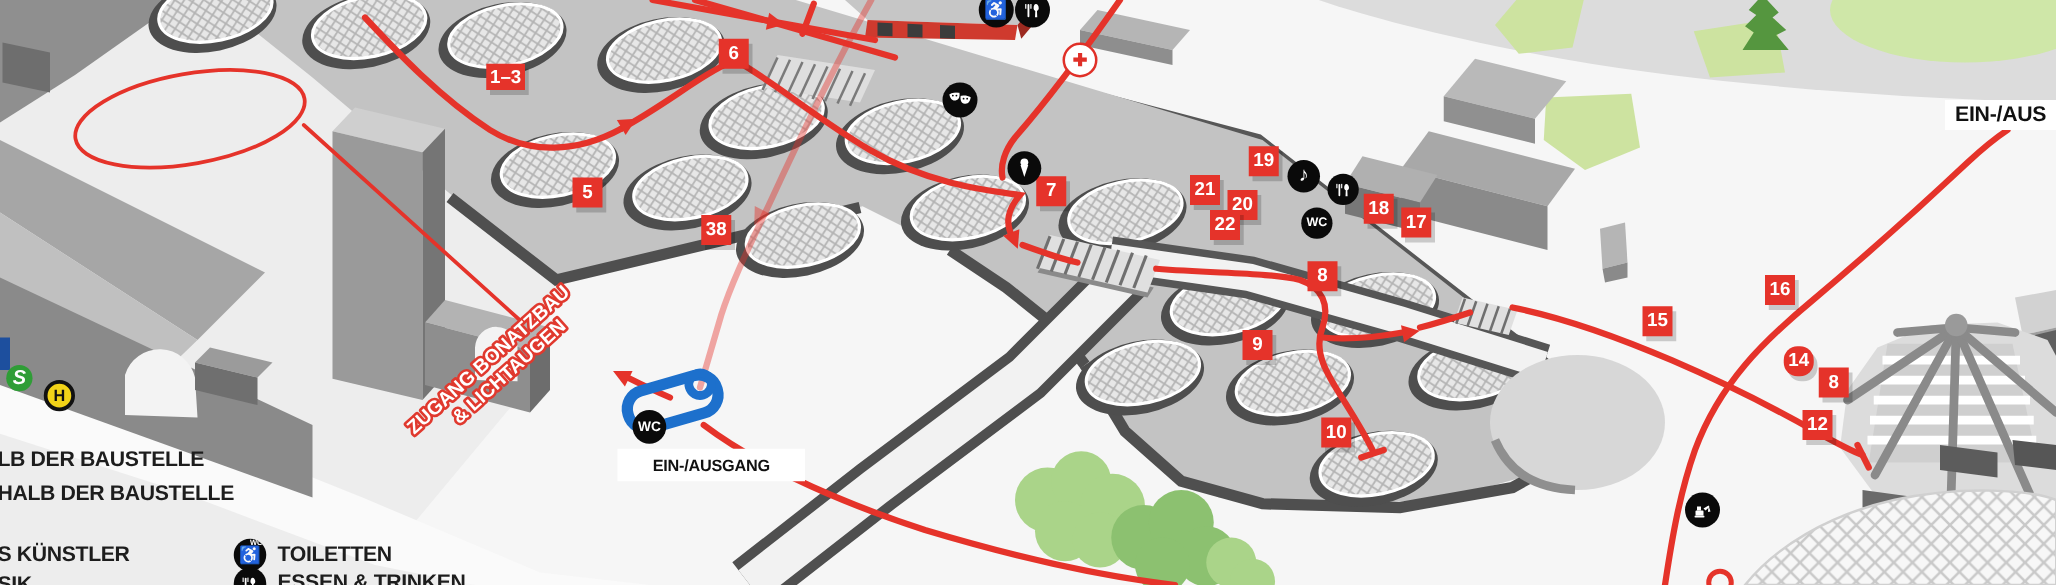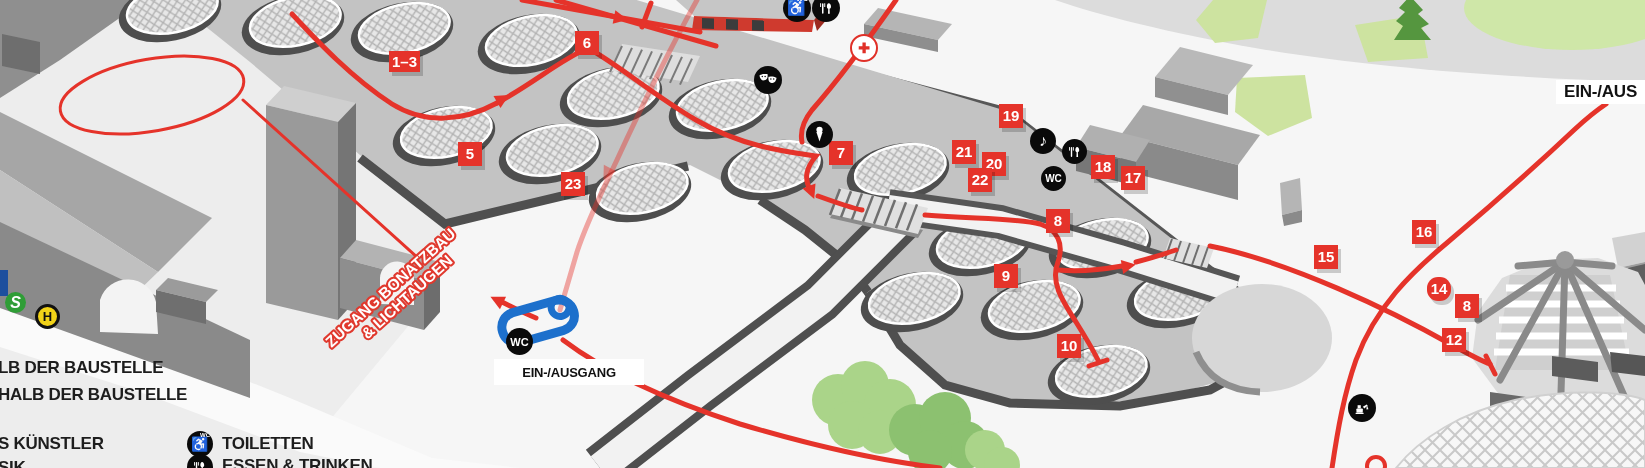--- a/index.html
+++ b/index.html
@@ -324,33 +324,33 @@
 
   <g transform="translate(398,296) rotate(-42)">
     <text x="0" y="-6" text-anchor="middle" font-family="Liberation Sans, sans-serif" font-size="15.5" font-weight="bold" fill="#ffffff" stroke="#e0392e" stroke-width="4.2" paint-order="stroke" stroke-linejoin="round">ZUGANG BONATZBAU</text>
     <text x="6" y="12" text-anchor="middle" font-family="Liberation Sans, sans-serif" font-size="15.5" font-weight="bold" fill="#ffffff" stroke="#e0392e" stroke-width="4.2" paint-order="stroke" stroke-linejoin="round">&amp; LICHTAUGEN</text>
   </g>
 </svg>
 
 <div class="marker" style="left:389px;top:51px;height:21px;line-height:21px;">1–3</div>
 <div class="marker" style="left:458px;top:142px;">5</div>
 <div class="marker" style="left:575px;top:31px;">6</div>
-<div class="marker" style="left:561px;top:172px;">23</div>
+<div class="marker" style="left:561px;top:172px;">38</div>
 <div class="marker" style="left:829px;top:141px;">7</div>
 <div class="marker" style="left:1046px;top:209px;">8</div>
 <div class="marker" style="left:994px;top:264px;">9</div>
 <div class="marker" style="left:1057px;top:334px;">10</div>
 <div class="marker" style="left:1442px;top:328px;">12</div>
 <div class="marker" style="left:1455px;top:294px;">8</div>
 <div class="marker" style="left:1427px;top:277px;border-radius:11px;">14</div>
 <div class="marker" style="left:1314px;top:245px;">15</div>
 <div class="marker" style="left:1412px;top:220px;">16</div>
 <div class="marker" style="left:1121px;top:166px;">17</div>
 <div class="marker" style="left:1091px;top:155px;">18</div>
-<div class="marker" style="left:999px;top:104px;">19</div>
+<div class="marker" style="left:999px;top:117px;">19</div>
 <div class="marker" style="left:982px;top:152px;">20</div>
 <div class="marker" style="left:952px;top:140px;">21</div>
 <div class="marker" style="left:968px;top:131px;margin-top:37px;">22</div>
 
 <div class="cicon" style="left:783px;top:-6px;width:28px;height:28px;">
   <span style="font-size:15px;">♿</span>
   <span class="tiny-wc">WC</span>
 </div>
 <div class="cicon" style="left:812px;top:-6px;width:28px;height:28px;">
   <svg viewBox="0 0 20 20" width="15">

